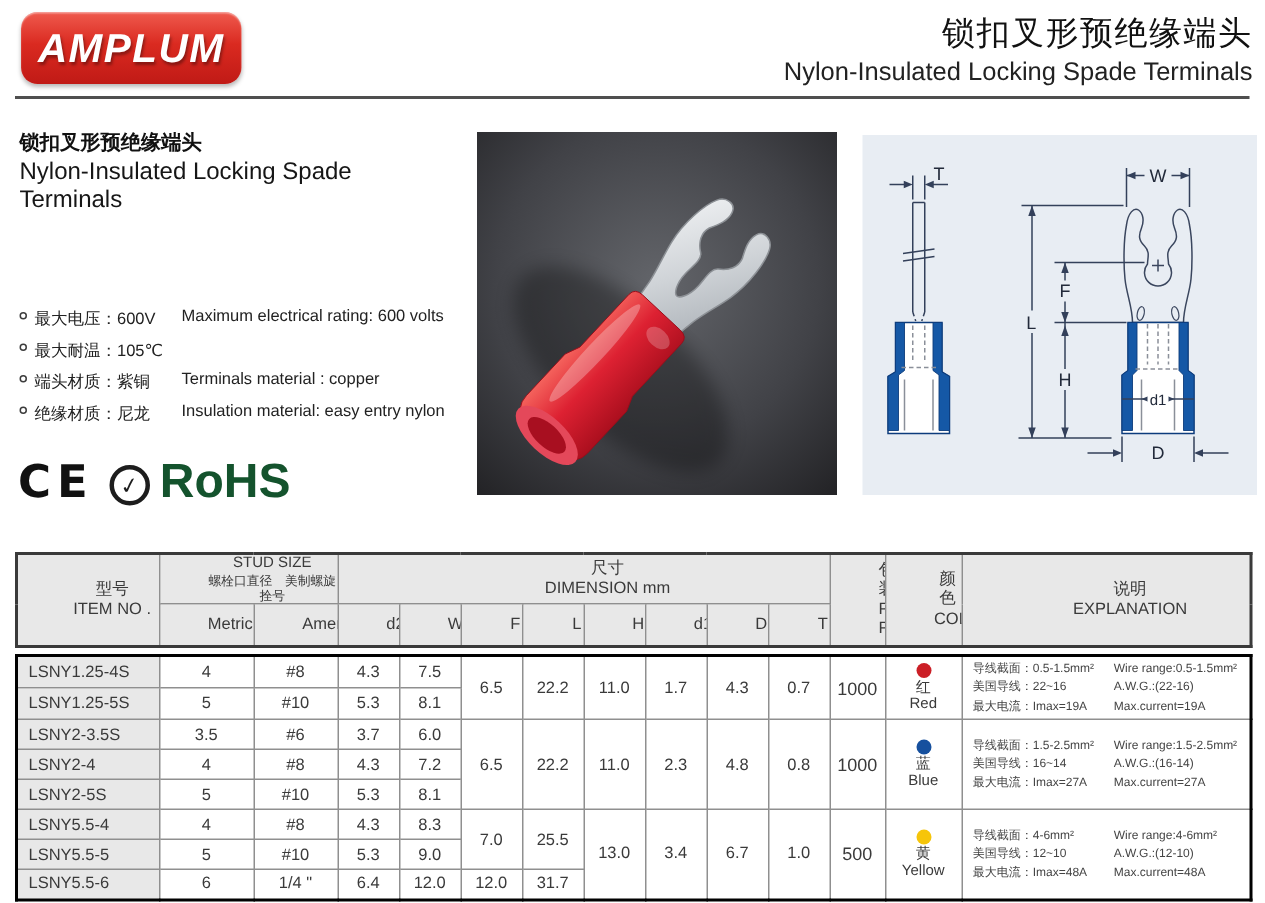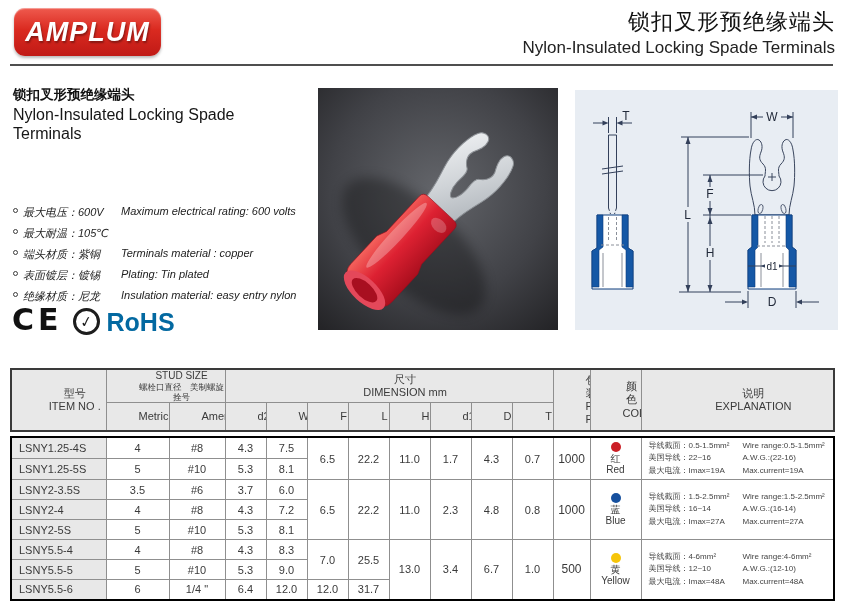--- a/index.html
+++ b/index.html
@@ -16,31 +16,31 @@
                text-shadow:1px 2px 2px rgba(0,0,0,.35); }
   .head-titles { position:absolute; right:8px; top:7px; text-align:right; }
   .head-zh { font-size:22px; color:#111; letter-spacing:1px; }
   .head-en { font-size:17px; color:#222; margin-top:1px; }
   .head-rule { position:absolute; left:10px; right:10px; top:64px; border-top:2px solid #4f4f4f; }
 
   
   .intro { position:absolute; left:13px; top:86px; width:295px; }
   .intro-zh { font-size:13.5px; font-weight:bold; color:#111; }
   .intro-en { font-size:16px; color:#161616; line-height:1.18; margin-top:2px; width:240px; }
-  .specs { position:absolute; left:13px; top:205px; width:300px;font-style:italic; }
+  .specs { position:absolute; left:13px; top:205px; width:300px; }
   .spec-row { display:flex; align-items:flex-start; margin-bottom:6px; font-size:11px; color:#222; }
   .bullet { width:5px; height:5px; border:1.3px solid #3c3c3c; border-radius:50%; margin:3px 5px 0 0; flex:none; }
   .spec-zh { width:98px; flex:none; }
   .spec-en { flex:1; }
   .certs { position:absolute; left:12px; top:302px; display:flex; align-items:flex-end; }
   .ce { font-size:30px; font-weight:bold; color:#111; letter-spacing:4px; font-family:"DejaVu Sans",sans-serif; }
   .cert-circle { width:27px; height:27px; border:3px solid #1d1d1d; border-radius:50%;
                  margin:0 7px 0 10px; display:flex; align-items:center; justify-content:center; position:relative; top:-2px; }
   .cert-circle span { font-size:15px; font-weight:bold; color:#1d1d1d; transform:rotate(-10deg); }
-  .rohs { font-size:25px; font-weight:bold; color:#0369a1; }
+  .rohs { font-size:32px; font-weight:bold; color:#14532d; }
 
   
   .photo { position:absolute; left:318px; top:88px; width:240px; height:242px; }
   
   .diagram { position:absolute; left:575px; top:90px; width:263px; height:240px; background:#e8edf3; }
 
   
   table { border-collapse:collapse; table-layout:fixed; width:823px; }
   .tbl-head { position:absolute; left:10px; top:368px; }
   .tbl-body { position:absolute; left:10px; top:436px; }
@@ -94,25 +94,20 @@
       <span class="spec-en">Maximum electrical rating: 600 volts</span>
     </div>
     <div class="spec-row">
       <span class="bullet"></span>
       <span class="spec-zh">最大耐温：105℃</span>
     </div>
     <div class="spec-row">
       <span class="bullet"></span>
       <span class="spec-zh">端头材质：紫铜</span>
       <span class="spec-en">Terminals material : copper</span>
-    </div>
-    <div class="spec-row">
-      <span class="bullet"></span>
-      <span class="spec-zh">表面镀层：镀锡</span>
-      <span class="spec-en">Plating: Tin plated</span>
     </div>
     <div class="spec-row">
       <span class="bullet"></span>
       <span class="spec-zh">绝缘材质：尼龙</span>
       <span class="spec-en">Insulation material: easy entry nylon</span>
     </div>
   </div>
 
   <div class="certs">
     <span class="ce">CE</span>

